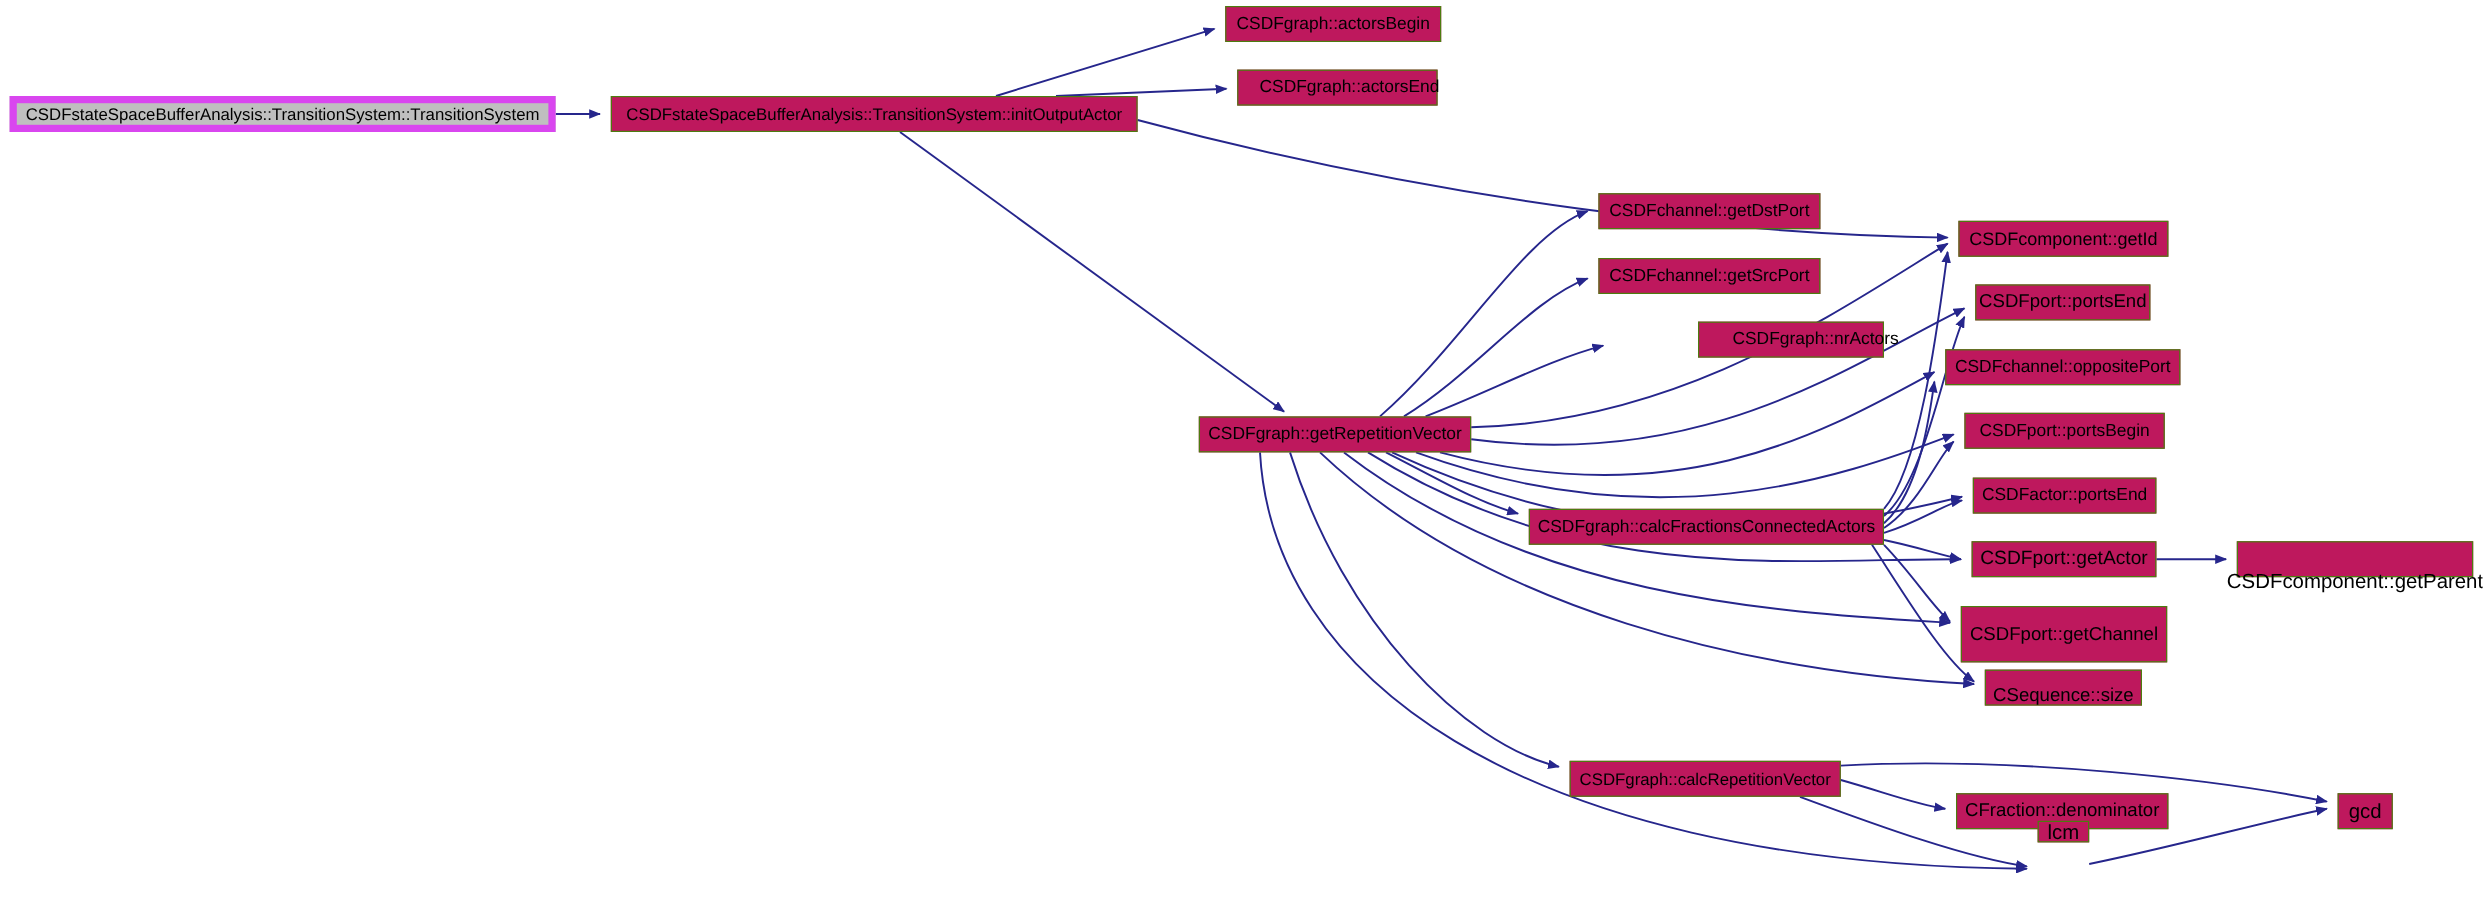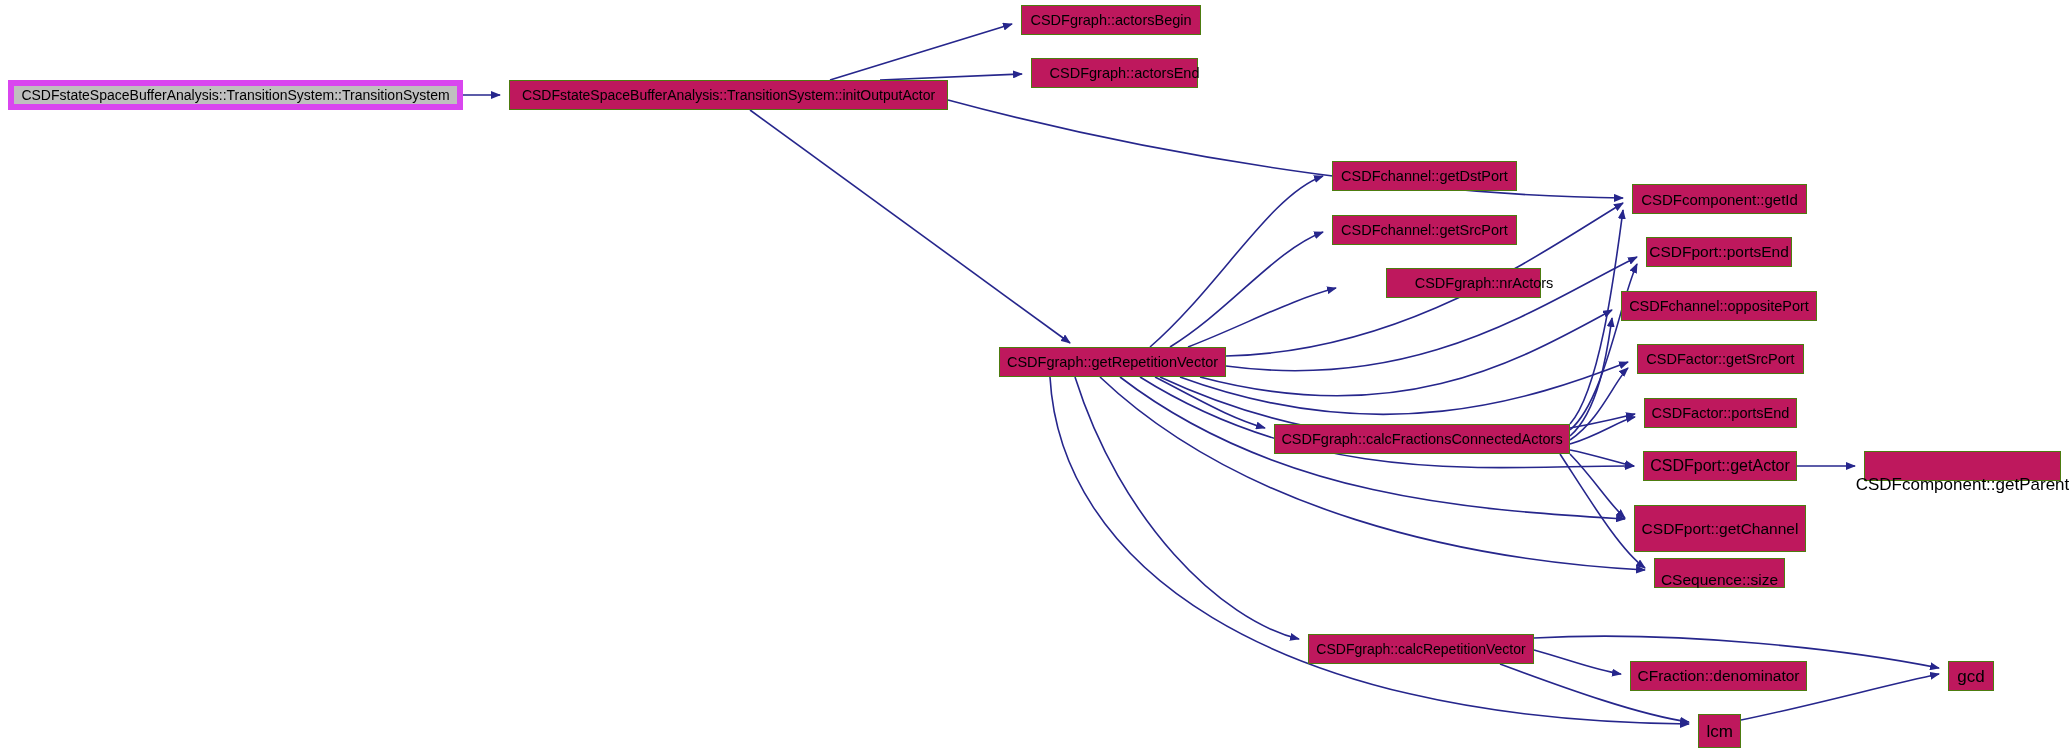--- a/index.html
+++ b/index.html
@@ -107,40 +107,40 @@
       </div>
       <div class="node" style="left: 1031px; top: 58px; width: 167px; height: 30px;">
         <span class="node-label" style="font-size: 14.5px; margin-left: 20px;">CSDFgraph::actorsEnd</span>
       </div>
       <div class="node" style="left: 1332px; top: 161px; width: 185px; height: 30px;">
         <span class="node-label" style="font-size: 14.5px;">CSDFchannel::getDstPort</span>
       </div>
       <div class="node" style="left: 1332px; top: 215px; width: 185px; height: 30px;">
         <span class="node-label" style="font-size: 14.5px;">CSDFchannel::getSrcPort</span>
       </div>
-      <div class="node" style="left: 1386px; top: 268px; width: 155px; height: 30px; padding-left: 48px;">
+      <div class="node" style="left: 1415px; top: 268px; width: 155px; height: 30px; padding-left: 48px;">
         <span class="node-label" style="font-size: 14.5px;">CSDFgraph::nrActors</span>
       </div>
       <div class="node" style="left: 999px; top: 347px; width: 227px; height: 30px;">
         <span class="node-label" style="font-size: 14.5px;">CSDFgraph::getRepetitionVector</span>
       </div>
       <div class="node" style="left: 1274px; top: 424px; width: 296px; height: 30px;">
         <span class="node-label" style="font-size: 14.5px;">CSDFgraph::calcFractionsConnectedActors</span>
       </div>
       <div class="node" style="left: 1632px; top: 184px; width: 175px; height: 30px;">
         <span class="node-label" style="font-size: 15px;">CSDFcomponent::getId</span>
       </div>
       <div class="node" style="left: 1646px; top: 237px; width: 146px; height: 30px;">
         <span class="node-label" style="font-size: 15.5px;">CSDFport::portsEnd</span>
       </div>
       <div class="node" style="left: 1621px; top: 291px; width: 196px; height: 30px;">
         <span class="node-label" style="font-size: 14.5px;">CSDFchannel::oppositePort</span>
       </div>
       <div class="node" style="left: 1637px; top: 344px; width: 167px; height: 30px;">
-        <span class="node-label" style="font-size: 14.5px;">CSDFactor::getSrcPort</span>
+        <span class="node-label" style="font-size: 14.5px;">CSDFport::portsBegin</span>
       </div>
       <div class="node" style="left: 1644px; top: 398px; width: 153px; height: 30px;">
         <span class="node-label" style="font-size: 14.5px;">CSDFactor::portsEnd</span>
       </div>
       <div class="node" style="left: 1643px; top: 451px; width: 154px; height: 30px;">
         <span class="node-label" style="font-size: 16px;">CSDFport::getActor</span>
       </div>
       <div class="node" style="left: 1634px; top: 505px; width: 172px; height: 47px;">
         <span class="node-label" style="font-size: 15.5px;">CSDFport::getChannel</span>
       </div>
@@ -149,21 +149,21 @@
       </div>
       <div class="node" style="left: 1864px; top: 451px; width: 197px; height: 30px;">
         <span class="node-label" style="font-size: 17px; margin-top: 36px;">CSDFcomponent::getParent</span>
       </div>
       <div class="node" style="left: 1308px; top: 634px; width: 226px; height: 30px;">
         <span class="node-label" style="font-size: 14px;">CSDFgraph::calcRepetitionVector</span>
       </div>
       <div class="node" style="left: 1630px; top: 661px; width: 177px; height: 30px;">
         <span class="node-label" style="font-size: 15.5px;">CFraction::denominator</span>
       </div>
-      <div class="node" style="left: 1698px; top: 714px; width: 43px; height: 34px; justify-content: flex-end;">
+      <div class="node" style="left: 1698px; top: 684px; width: 43px; height: 18px;">
         <span class="node-label">lcm</span>
       </div>
       <div class="node" style="left: 1948px; top: 661px; width: 46px; height: 30px;">
         <span class="node-label">gcd</span>
       </div>
     </div>
 
 </div>
 
 </body></html>

